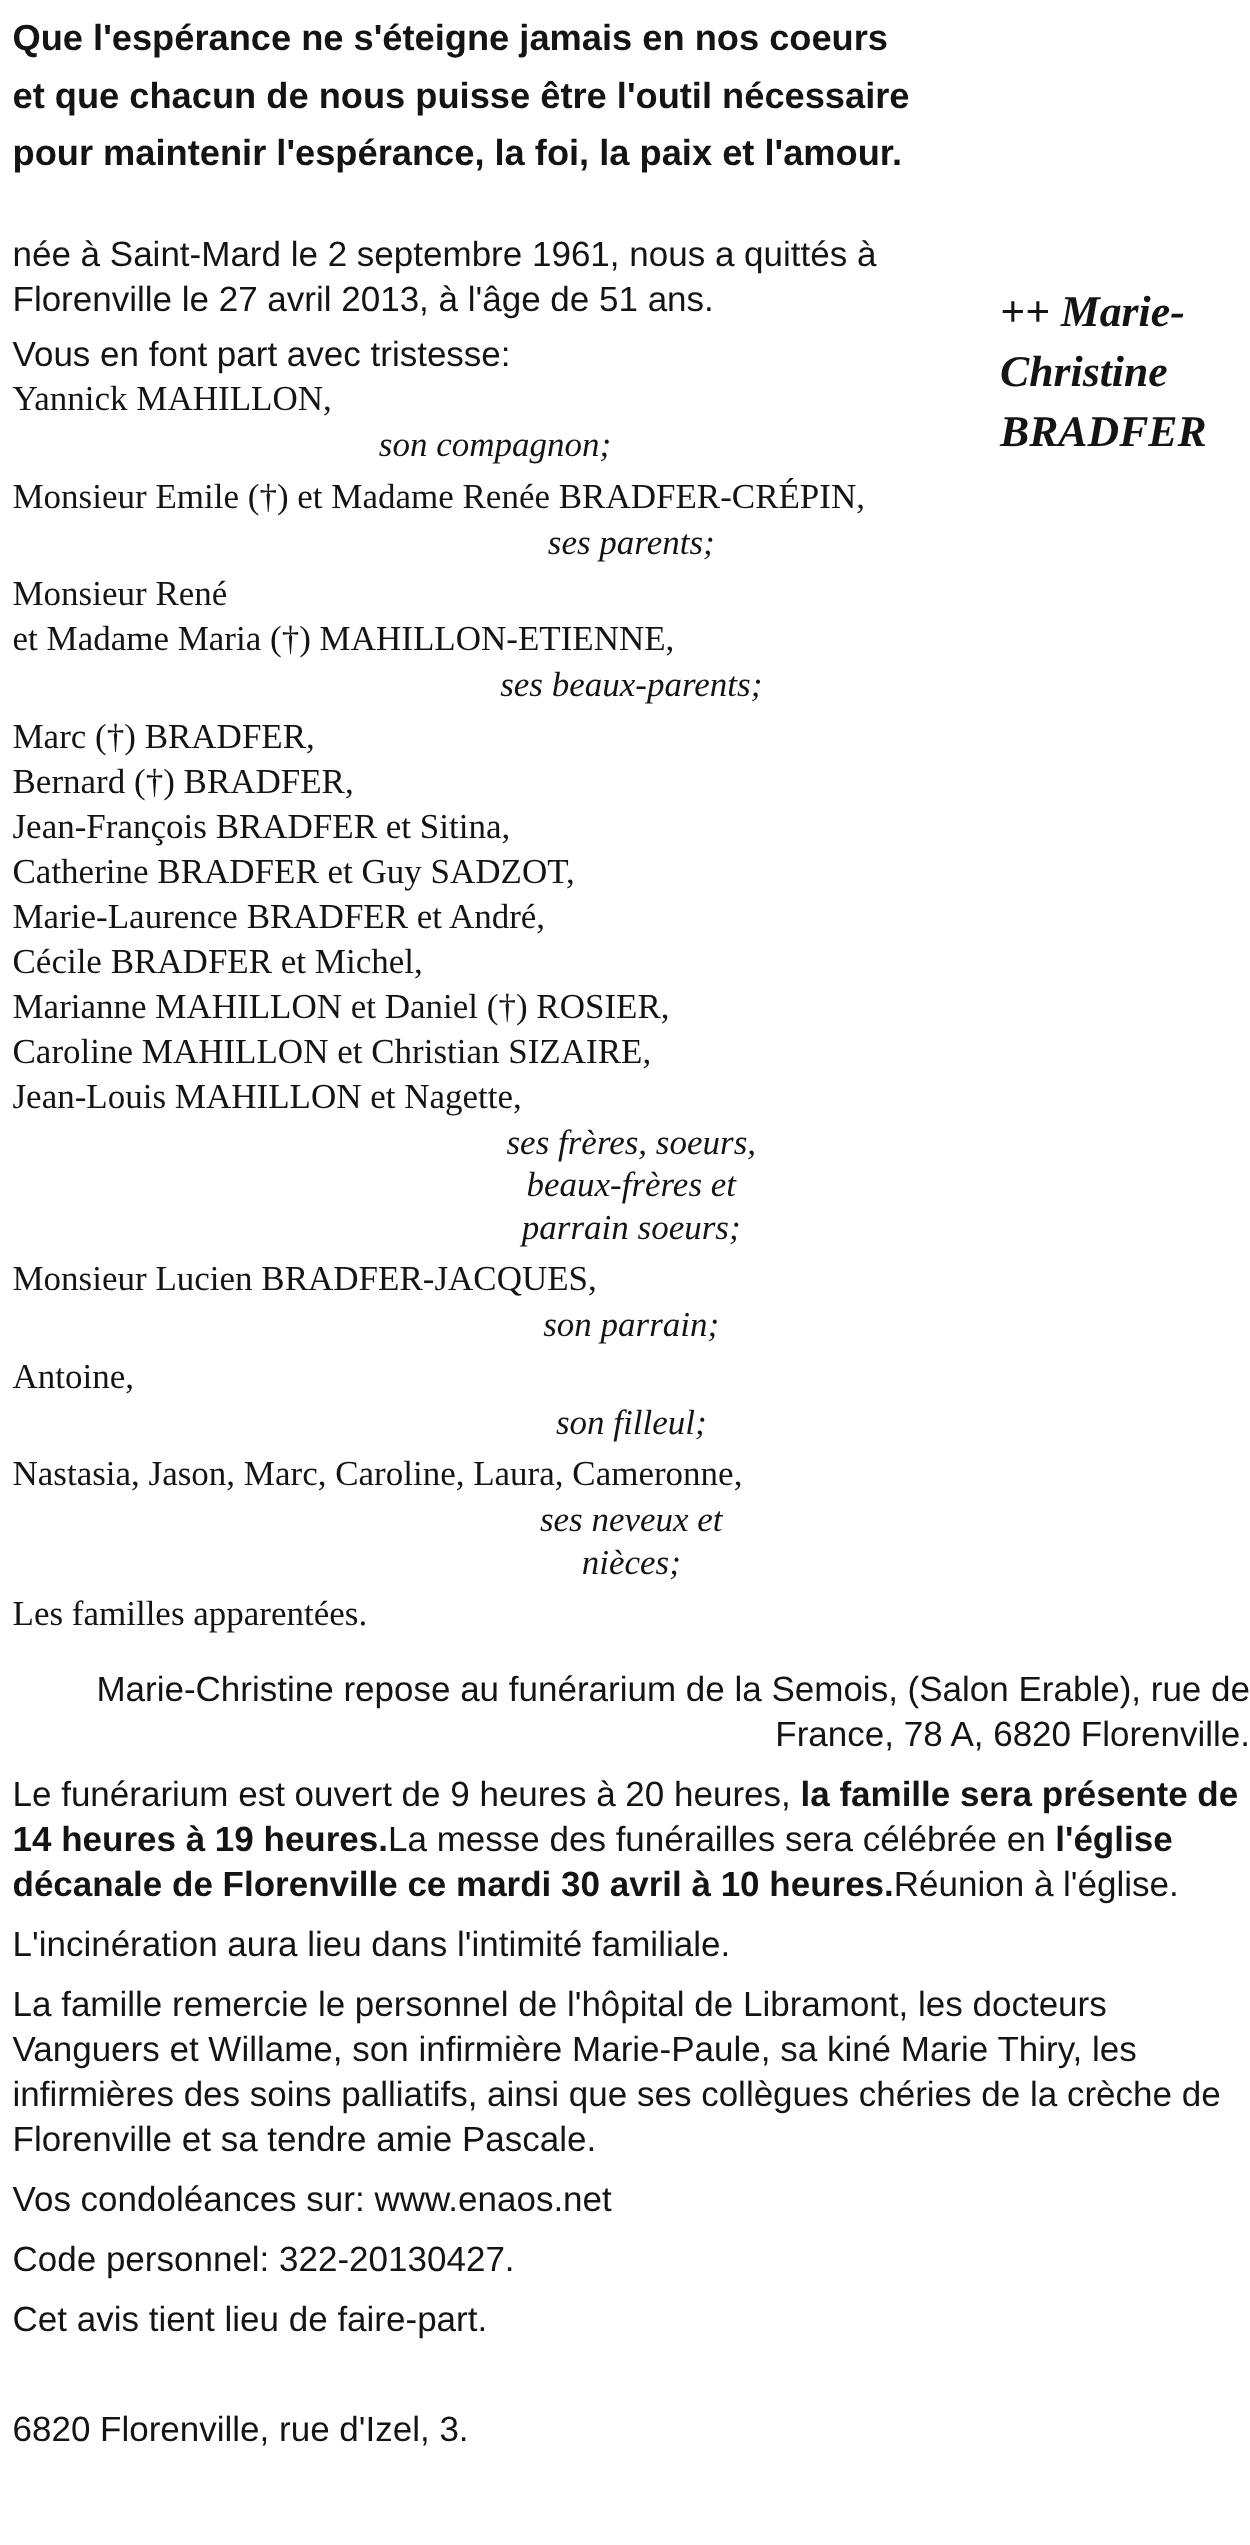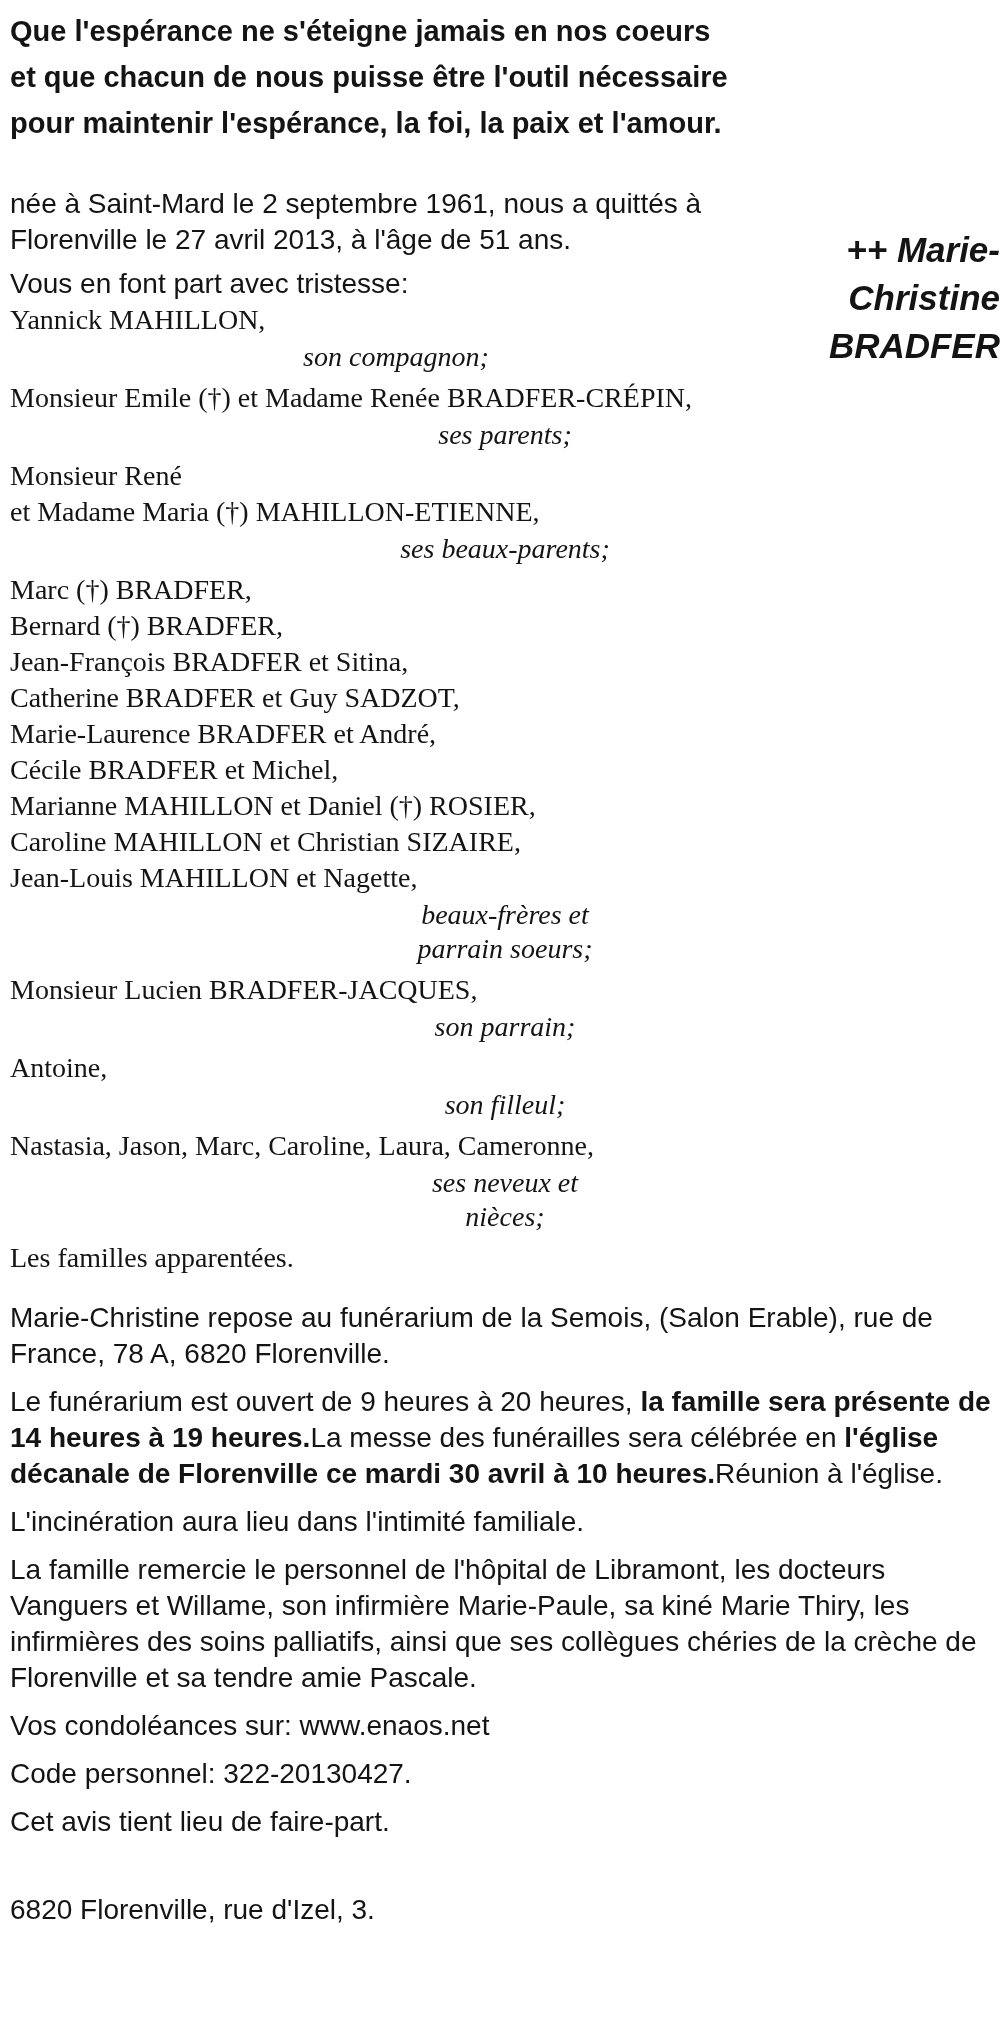--- a/index.html
+++ b/index.html
@@ -25,25 +25,26 @@
     font-weight: 700;
     font-size: 29px;
     line-height: 46px;
     margin: 0 0 40px 0;
   }
   
   .name-block {
     float: right;
     width: 200px;
     margin: 40px 0 6px 18px;
-    text-align: right;
+    text-align: left;
     font-weight: 700;
     font-style: italic;
     font-size: 35px;
     line-height: 48px;
+    font-family: Liberation Serif, serif;
   }
   
   .para {
     margin: 0 0 8px 0;
     line-height: 36px;
   }
   .announce {
     margin-bottom: 0;
   }
   
@@ -56,21 +57,21 @@
     text-align: center;
     font-style: italic;
     line-height: 34px;
     margin: 0 0 6px 0;
   }
   
   .detail {
     margin: 0 0 12px 0;
     line-height: 36px;
   }
-  .gap-before { margin-top: 24px; }
+  .gap-before { margin-top: 24px; text-align: right; }
   .address { margin-top: 52px; margin-bottom: 0; }
   b { font-weight: 700; }
 </style>
 </head>
 <body>
 
 <div class="page">
 
   <div class="epigraph">
     <div>Que l'espérance ne s'éteigne jamais en nos coeurs</div>
@@ -120,20 +121,21 @@
         <div>Bernard (†) BRADFER,</div>
         <div>Jean-François BRADFER et Sitina,</div>
         <div>Catherine BRADFER et Guy SADZOT,</div>
         <div>Marie-Laurence BRADFER et André,</div>
         <div>Cécile BRADFER et Michel,</div>
         <div>Marianne MAHILLON et Daniel (†) ROSIER,</div>
         <div>Caroline MAHILLON et Christian SIZAIRE,</div>
         <div>Jean-Louis MAHILLON et Nagette,</div>
       </div>
       <div class="label">
+        <div>ses frères, soeurs,</div>
         <div>beaux-frères et</div>
         <div>parrain soeurs;</div>
       </div>
     </div>
 
     <div class="entry">
       <div class="names">
         <div>Monsieur Lucien BRADFER-JACQUES,</div>
       </div>
       <div class="label">

